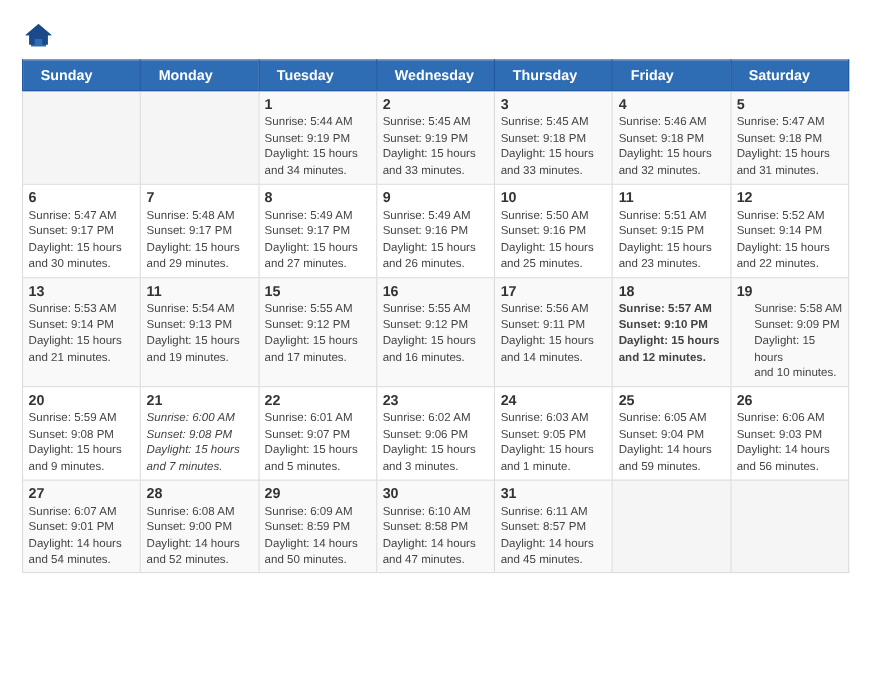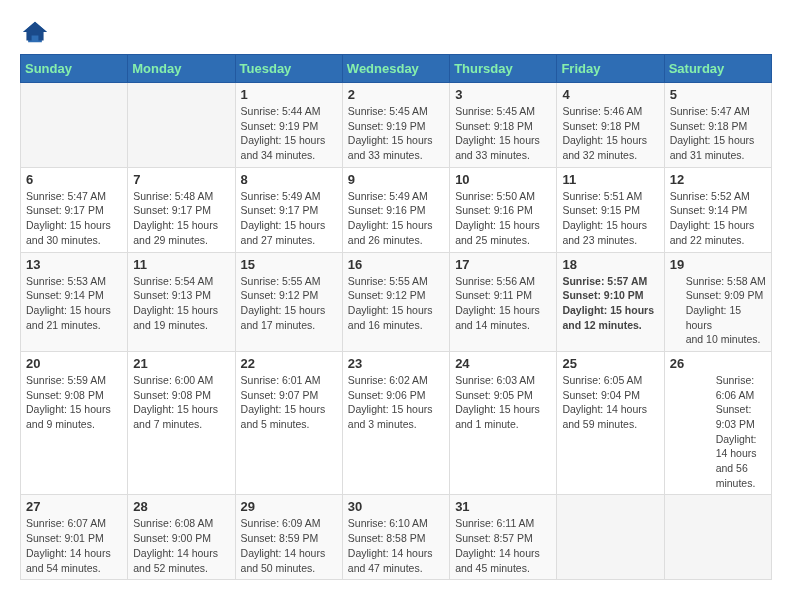--- a/index.html
+++ b/index.html
@@ -48,24 +48,24 @@
       font-size: 16px;
       color: #333;
     }
     .calendar {
       width: 100%;
       border-collapse: collapse;
       border: 1px solid #ccc;
     }
     .calendar th {
       background: #2e6db4;
-      color: #86efac;
+      color: #ffffff;
       font-size: 13px;
       font-weight: bold;
-      padding: 6px 4px;
+      padding: 6px 16px;
       text-align: left;
       border: 1px solid #2259a0;
     }
     .calendar td {
       width: 14.28%;
       vertical-align: top;
       padding: 4px 5px;
       border: 1px solid #ddd;
       font-size: 11px;
       color: #333;
@@ -270,21 +270,21 @@
       <tr>
         <td>
           <span class="day-number">20</span>
           <div class="day-info" style="white-space: pre-line;">Sunrise: 5:59 AM
 Sunset: 9:08 PM
 Daylight: 15 hours
 and 9 minutes.</div>
         </td>
         <td>
           <span class="day-number">21</span>
-          <div class="day-info" style="white-space: pre-line;">Sunrise: 6:00 AM
+          <div class="day-info" style="white-space: pre-line; font-style: italic;">Sunrise: 6:00 AM
 Sunset: 9:08 PM
 Daylight: 15 hours
 and 7 minutes.</div>
         </td>
         <td>
           <span class="day-number">22</span>
           <div class="day-info" style="white-space: pre-line;">Sunrise: 6:01 AM
 Sunset: 9:07 PM
 Daylight: 15 hours
 and 5 minutes.</div>
@@ -305,21 +305,21 @@
         </td>
         <td>
           <span class="day-number">25</span>
           <div class="day-info" style="white-space: pre-line;">Sunrise: 6:05 AM
 Sunset: 9:04 PM
 Daylight: 14 hours
 and 59 minutes.</div>
         </td>
         <td>
           <span class="day-number">26</span>
-          <div class="day-info" style="white-space: pre-line; margin-left: 46px;">Sunrise: 6:06 AM
+          <div class="day-info" style="white-space: pre-line;">Sunrise: 6:06 AM
 Sunset: 9:03 PM
 Daylight: 14 hours
 and 56 minutes.</div>
         </td>
       </tr>
       <tr>
         <td>
           <span class="day-number">27</span>
           <div class="day-info" style="white-space: pre-line;">Sunrise: 6:07 AM
 Sunset: 9:01 PM

